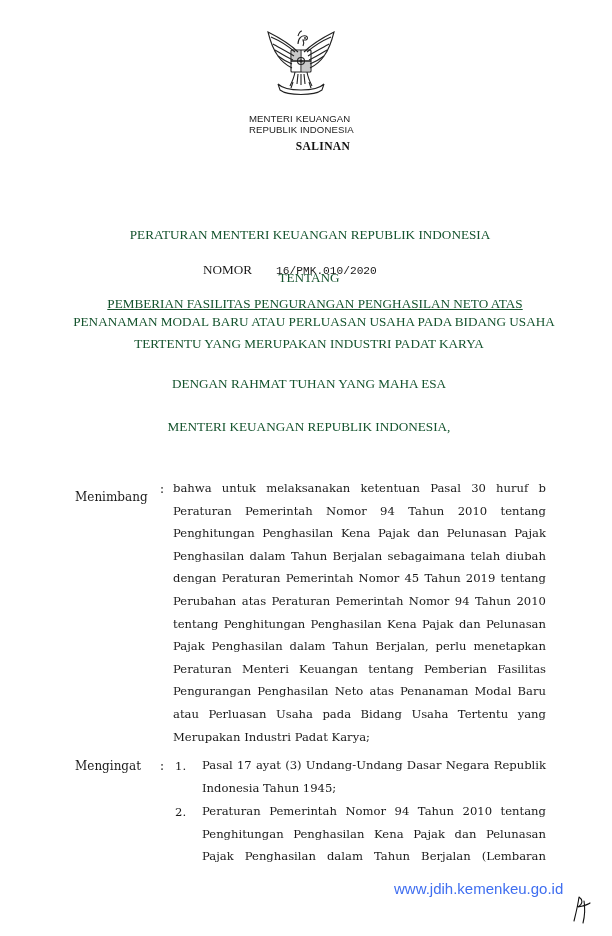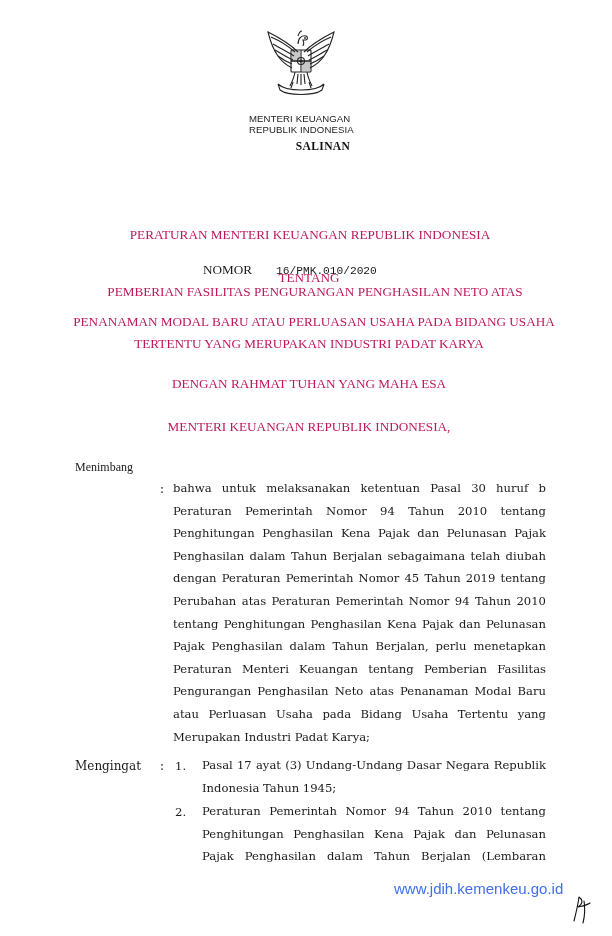--- a/index.html
+++ b/index.html
@@ -54,21 +54,21 @@
       color: #111;
       margin-left: 14px;
     }
     .center-line {
       position: absolute;
       left: 0;
       width: 612px;
       text-align: center;
       font-family: "Liberation Serif", serif;
       font-size: 13.2px;
-      color: #be185d;
+      color: #14532d;
       white-space: nowrap;
     }
     .nomor-row {
       position: absolute;
       top: 249px;
       left: 203px;
       font-family: "Liberation Serif", serif;
       font-size: 13.2px;
       white-space: nowrap;
       margin-top: 13px;
@@ -186,29 +186,29 @@
   <div class="salinan">SALINAN</div>
 
   <div class="center-line" style="top:227px; padding-left:8px; box-sizing:border-box;">PERATURAN MENTERI KEUANGAN REPUBLIK INDONESIA</div>
 
   <div class="nomor-row">
     <span>NOMOR</span><span class="num">16/PMK.010/2020</span>
   </div>
 
   <div class="center-line" style="top:270px; padding-left:6px; box-sizing:border-box;">TENTANG</div>
 
-  <div class="center-line" style="top:284px; padding-left:18px; box-sizing:border-box;">PEMBERIAN FASILITAS PENGURANGAN PENGHASILAN NETO ATAS</div>
+  <div class="center-line" style="top:296px; padding-left:18px; box-sizing:border-box;text-decoration:underline;">PEMBERIAN FASILITAS PENGURANGAN PENGHASILAN NETO ATAS</div>
   <div class="center-line" style="top:314px; padding-left:16px; box-sizing:border-box;">PENANAMAN MODAL BARU ATAU PERLUASAN USAHA PADA BIDANG USAHA</div>
   <div class="center-line" style="top:336px; padding-left:6px; box-sizing:border-box;">TERTENTU YANG MERUPAKAN INDUSTRI PADAT KARYA</div>
 
   <div class="center-line" style="top:376px; padding-left:6px; box-sizing:border-box;">DENGAN RAHMAT TUHAN YANG MAHA ESA</div>
 
   <div class="center-line" style="top:419px; padding-left:6px; box-sizing:border-box;">MENTERI KEUANGAN REPUBLIK INDONESIA,</div>
 
-  <div class="section-label" style="left:75px; top:460px;font-family:Liberation Serif, serif;">Menimbang</div>
+  <div class="section-label" style="left:75px; top:490px;">Menimbang</div>
   <div class="colon" style="left:160px; top:482px;">:</div>
 
   <div class="para" style="left:173px; top:477px; width:373px;">
     <span class="ln">bahwa untuk melaksanakan ketentuan Pasal 30 huruf b</span>
     <span class="ln">Peraturan Pemerintah Nomor 94 Tahun 2010 tentang</span>
     <span class="ln">Penghitungan Penghasilan Kena Pajak dan Pelunasan Pajak</span>
     <span class="ln">Penghasilan dalam Tahun Berjalan sebagaimana telah diubah</span>
     <span class="ln">dengan Peraturan Pemerintah Nomor 45 Tahun 2019 tentang</span>
     <span class="ln">Perubahan atas Peraturan Pemerintah Nomor 94 Tahun 2010</span>
     <span class="ln">tentang Penghitungan Penghasilan Kena Pajak dan Pelunasan</span>

